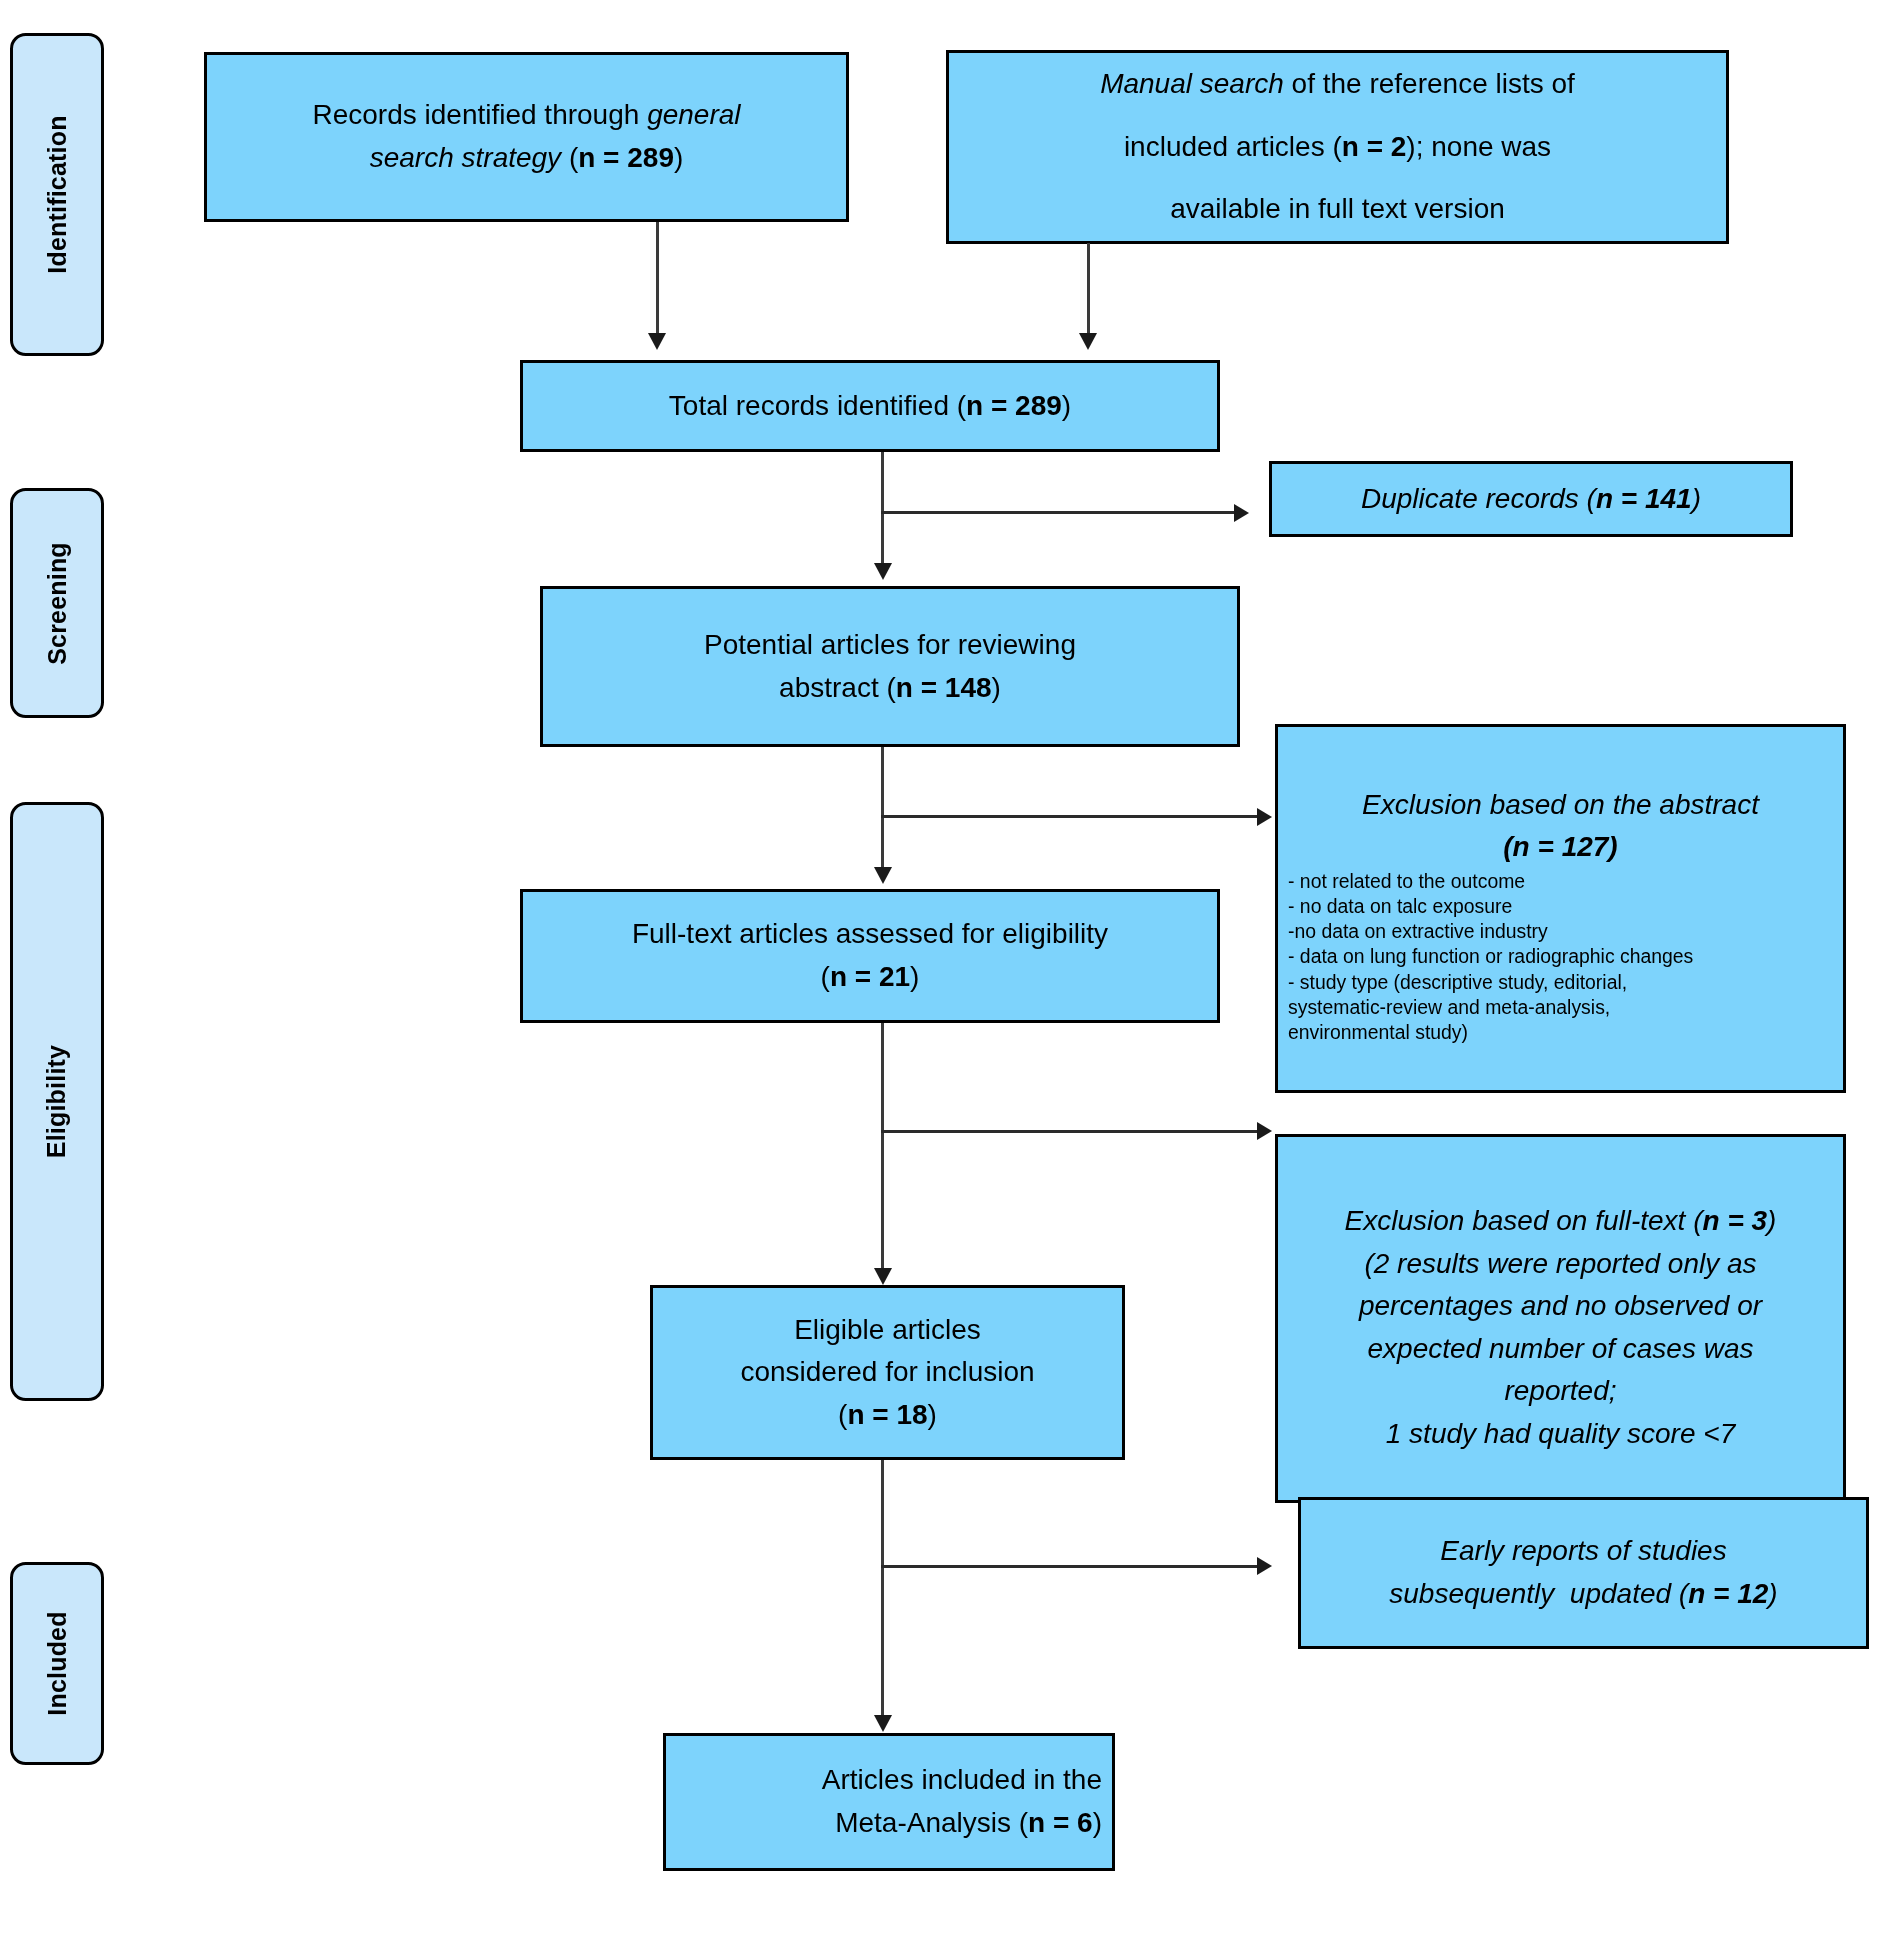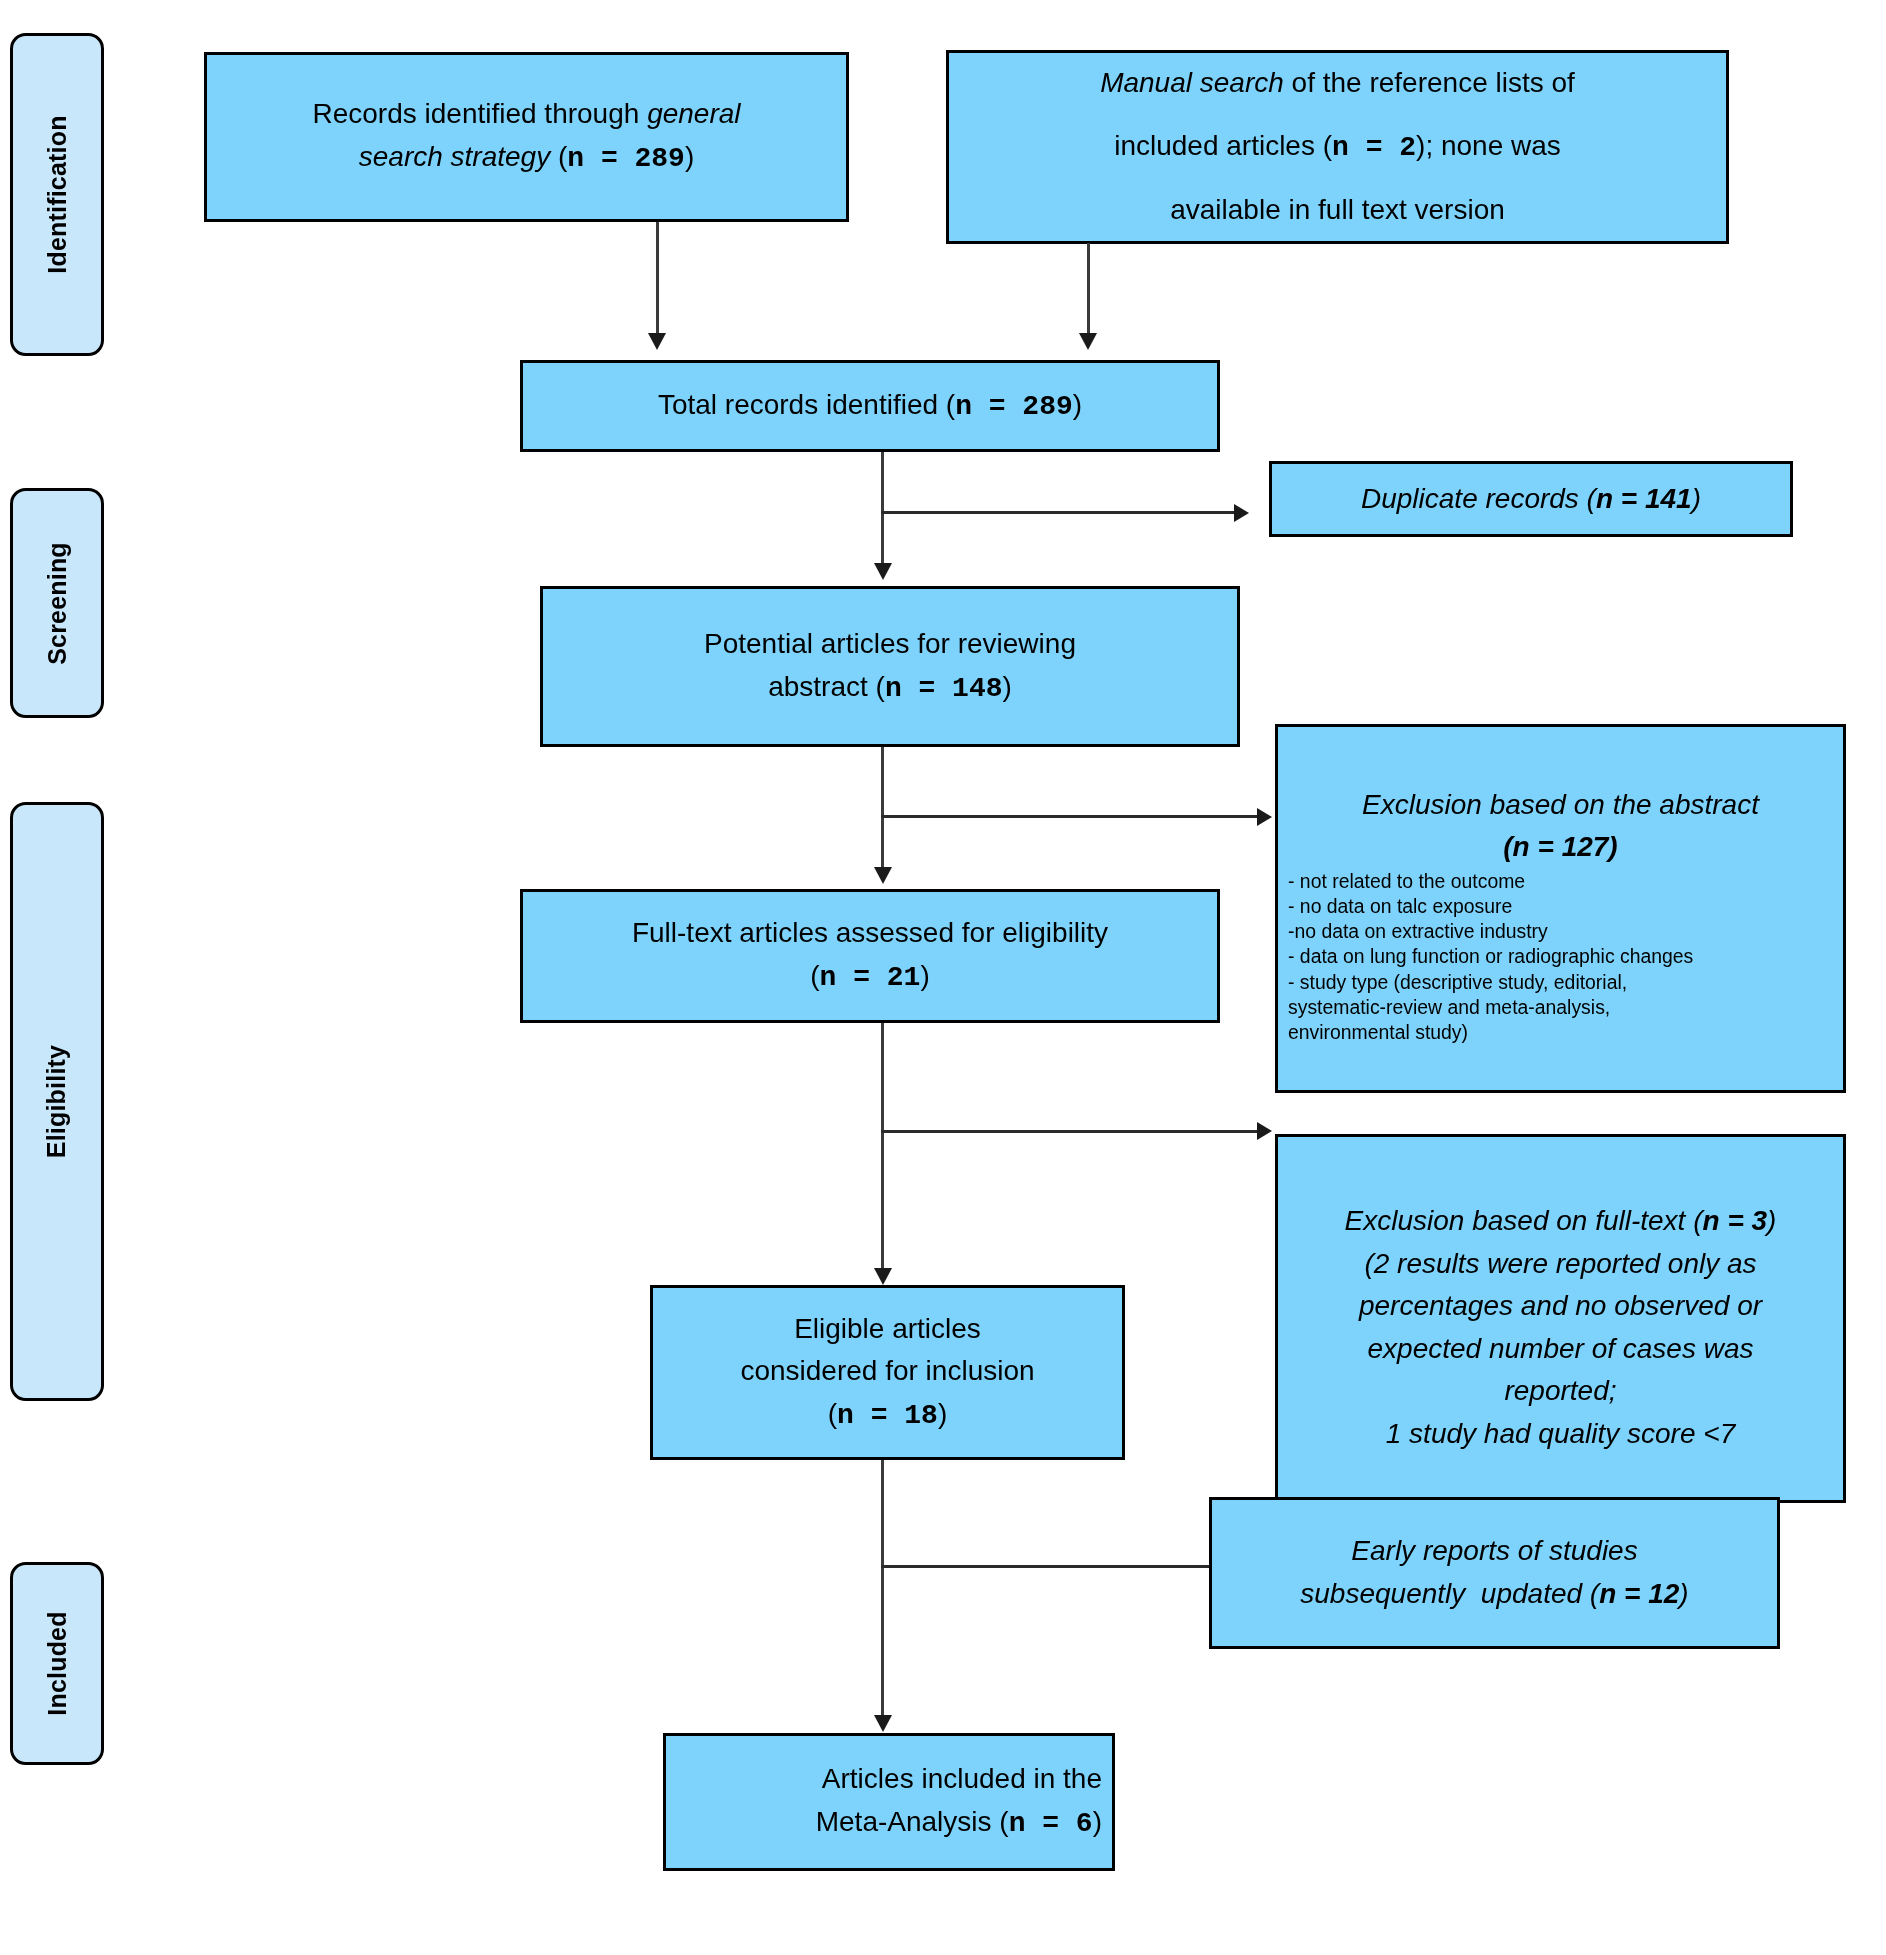--- a/index.html
+++ b/index.html
@@ -60,21 +60,21 @@
     line-height: 1.52;
     white-space: pre-wrap;
   }
   .line.small {
     font-size: 19.4px;
     line-height: 1.30;
     text-align: left;
     width: 100%;
   }
   .i  { font-style: italic; }
-  .b  { font-weight: bold; font-family: Liberation Mono, monospace; }
+  .b  { font-weight: bold; }
   .ib { font-style: italic; font-weight: bold; }
 
   
   .vline {
     position: absolute;
     background: #3a3a3a;
     width: 2.8px;
   }
   .hline {
     position: absolute;
@@ -192,21 +192,21 @@
     <span class="line">Eligible articles</span>
     <span class="line">considered for inclusion</span>
     <span class="line"><span>(</span><span class="b">n = 18</span><span>)</span></span>
   </div>
 
   <div class="vline" style="left:881px; top:1460px; height:258px;"></div>
   <div class="arrow-down" style="left:874px; top:1715px;"></div>
   <div class="hline" style="left:881px; top:1565px; width:378px;"></div>
   <div class="arrow-right" style="left:1257px; top:1557px;"></div>
 
-  <div class="fbox" style="left:1209px; top:1497px; width:571px; height:152px;">
+  <div class="fbox" style="left:1298px; top:1497px; width:571px; height:152px;">
     <span class="line i">Early reports of studies</span>
     <span class="line i"><span>subsequently  updated (</span><span class="ib">n = 12</span><span>)</span></span>
   </div>
 
   <div class="fbox" style="left:663px; top:1733px; width:452px; height:138px;align-items:flex-end;">
     <span class="line">Articles included in the</span>
     <span class="line"><span>Meta-Analysis (</span><span class="b">n = 6</span><span>)</span></span>
   </div>
 
 </div>

